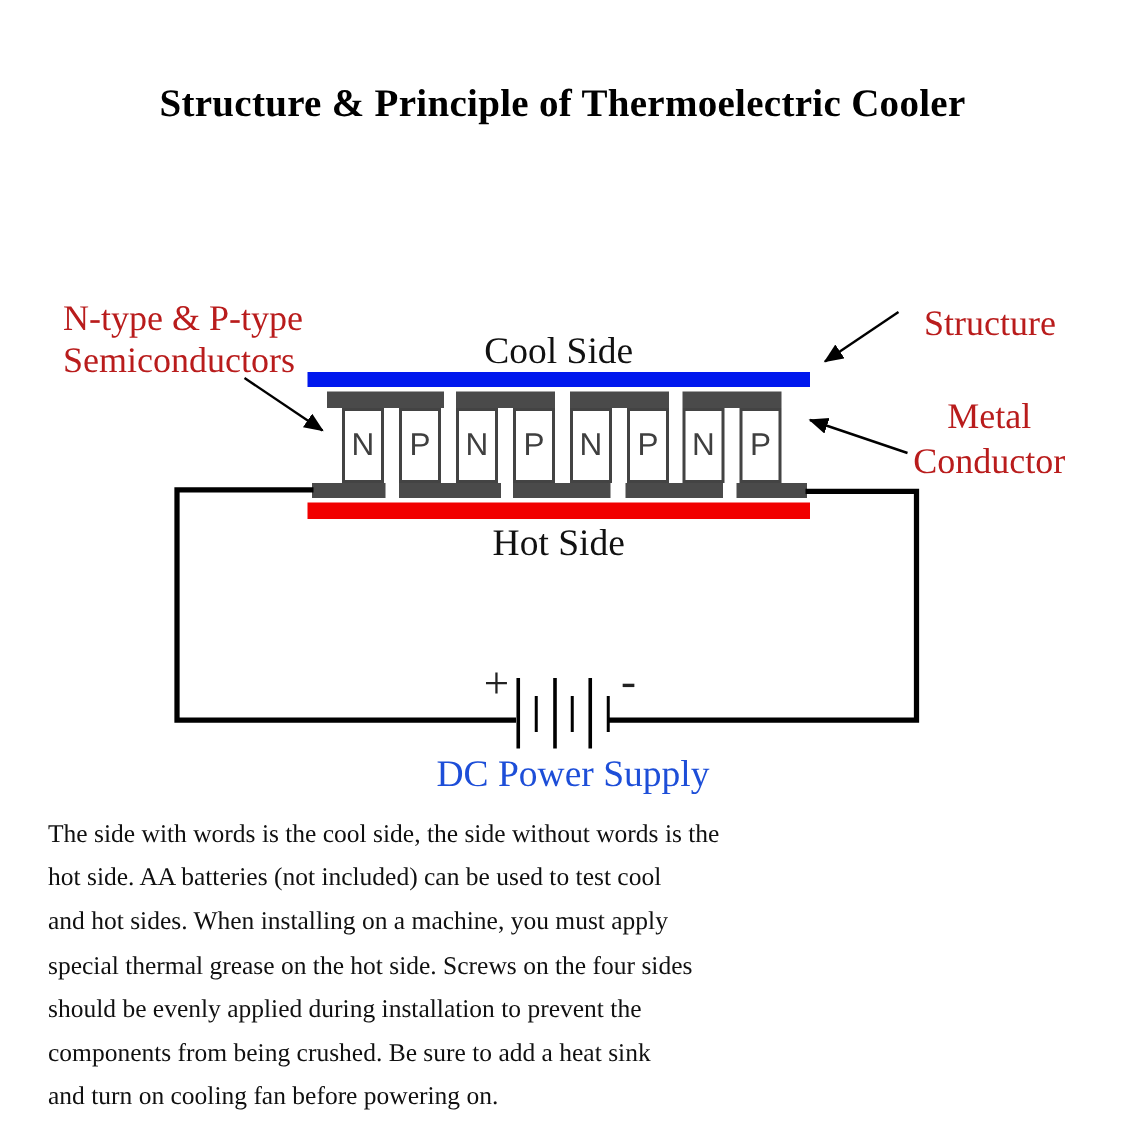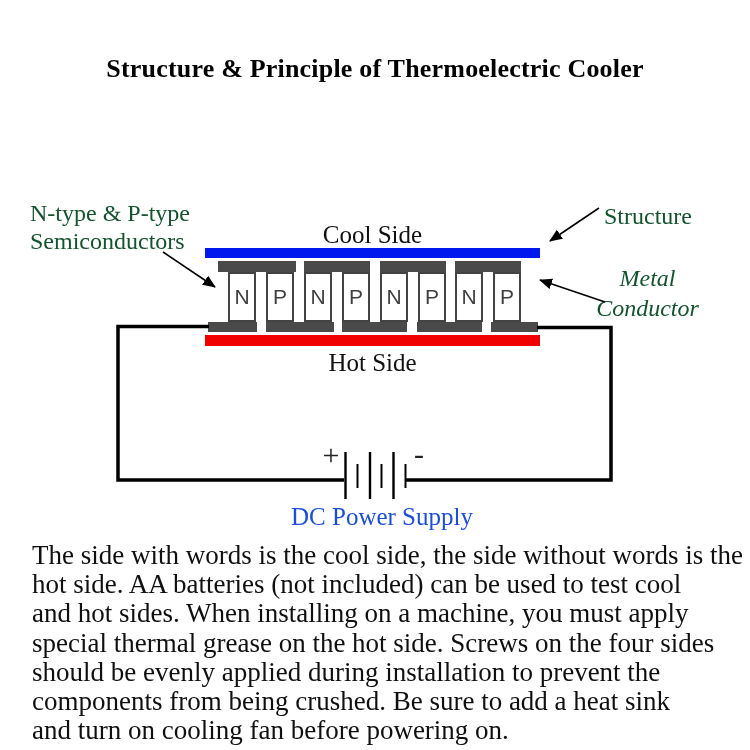--- a/index.html
+++ b/index.html
@@ -13,26 +13,27 @@
   }
   .abs{position:absolute;}
   #title{
     top:54px;left:0;width:750px;
     text-align:center;
     font-size:26px;font-weight:bold;
     letter-spacing:0.2px;
     color:#000;
   }
   .callout{
-    font-size:24px;line-height:28px;color:#14532d;
+    font-size:24px;line-height:28px;color:#b91c1c;
     white-space:nowrap;
+    margin-left:12px;
   }
   #callout-semiconductors{top:199px;left:30px;}
   #callout-ceramics{top:202px;left:604px;}
-  #callout-metal{top:264px;left:580px;width:135px;text-align:center;line-height:29.5px;font-style:italic;}
+  #callout-metal{top:264px;left:580px;width:135px;text-align:center;line-height:29.5px;}
   .side-label{
     left:205px;width:335px;text-align:center;
     font-size:25px;color:#111;white-space:nowrap;font-family:Liberation Serif, serif;
   }
   #cool-side-label{top:221px;}
   #hot-side-label{top:349px;}
   #cool-bar{left:205px;top:248px;width:335px;height:10px;background:#0018ee;}
   #hot-bar{left:205px;top:335px;width:335px;height:11px;background:#f10000;}
   .tc,.bc{background:#4a4a4a;height:11px;}
   .tc{top:261px;}
@@ -45,21 +46,21 @@
     display:flex;align-items:center;justify-content:center;
     font-family:"Liberation Sans","DejaVu Sans",sans-serif;
     font-size:21px;color:#3f3f3f;
   }
   #dc-label{
     top:503px;left:232px;width:300px;text-align:center;
     font-size:25px;color:#1d4ed8;white-space:nowrap;
   }
   #description{
     top:541px;left:32px;
-    font-size:27px;line-height:29.2px;
+    font-size:17px;line-height:29.2px;
     color:#101010;white-space:nowrap;
   }
   #overlay{position:absolute;top:0;left:0;pointer-events:none;}
   .batt-sign{font-family:"Liberation Serif","DejaVu Serif",serif;fill:#222;}
 </style>
 </head>
 <body>
 
 <div id="canvas">
 

